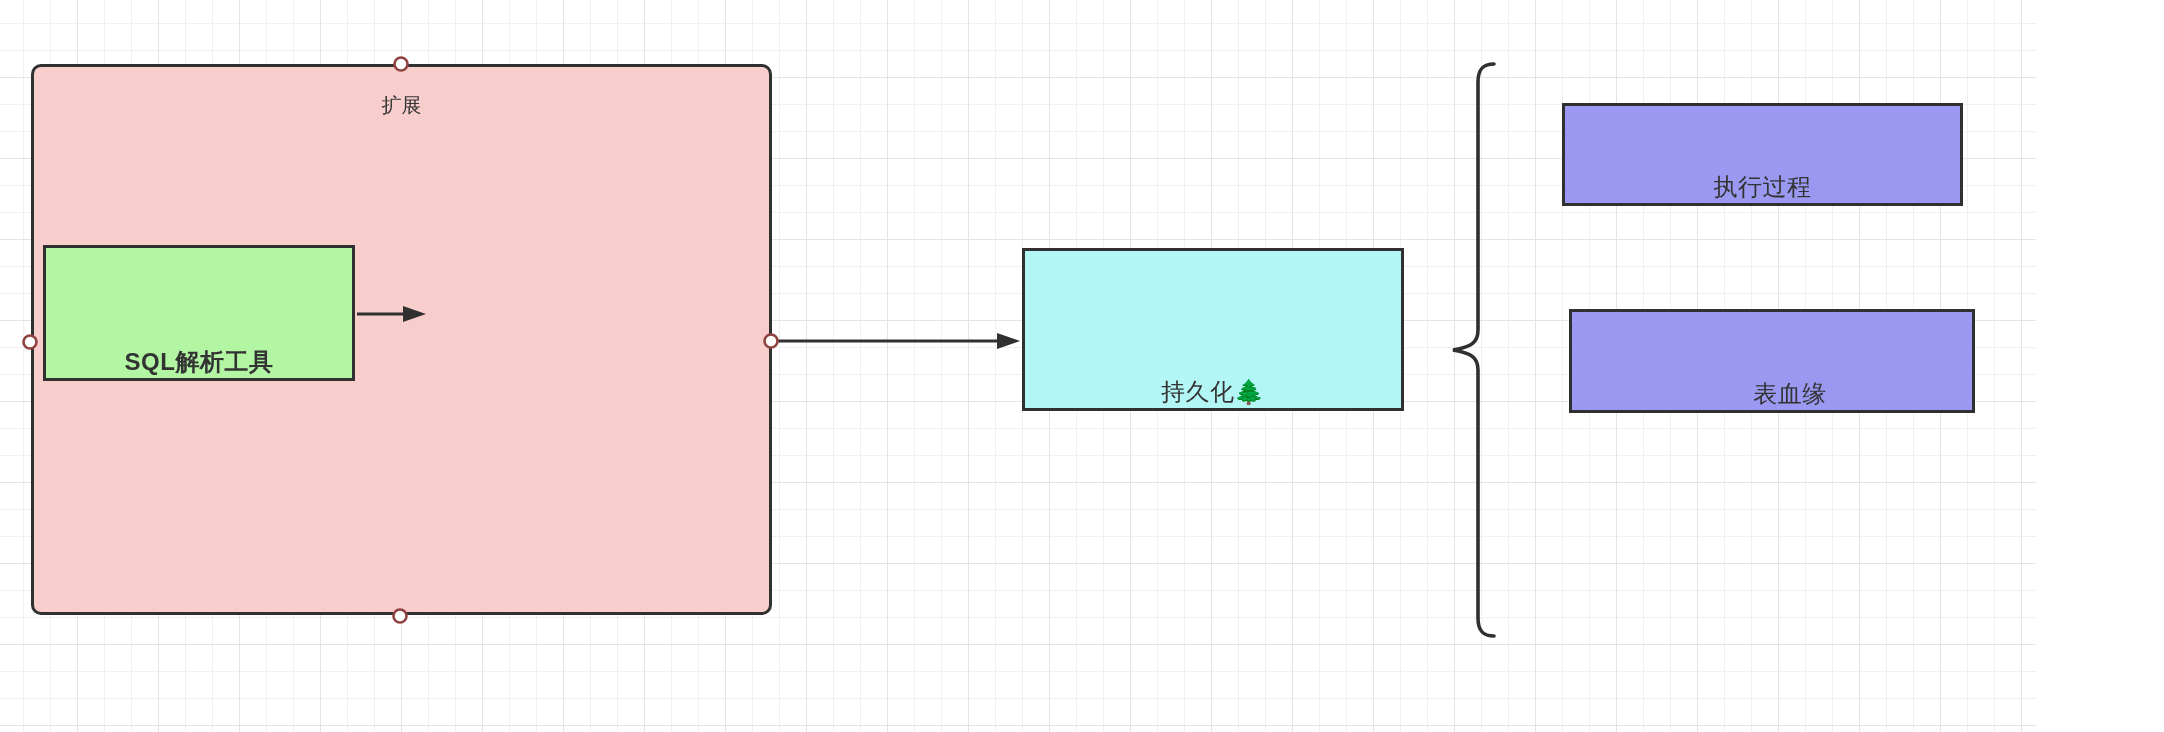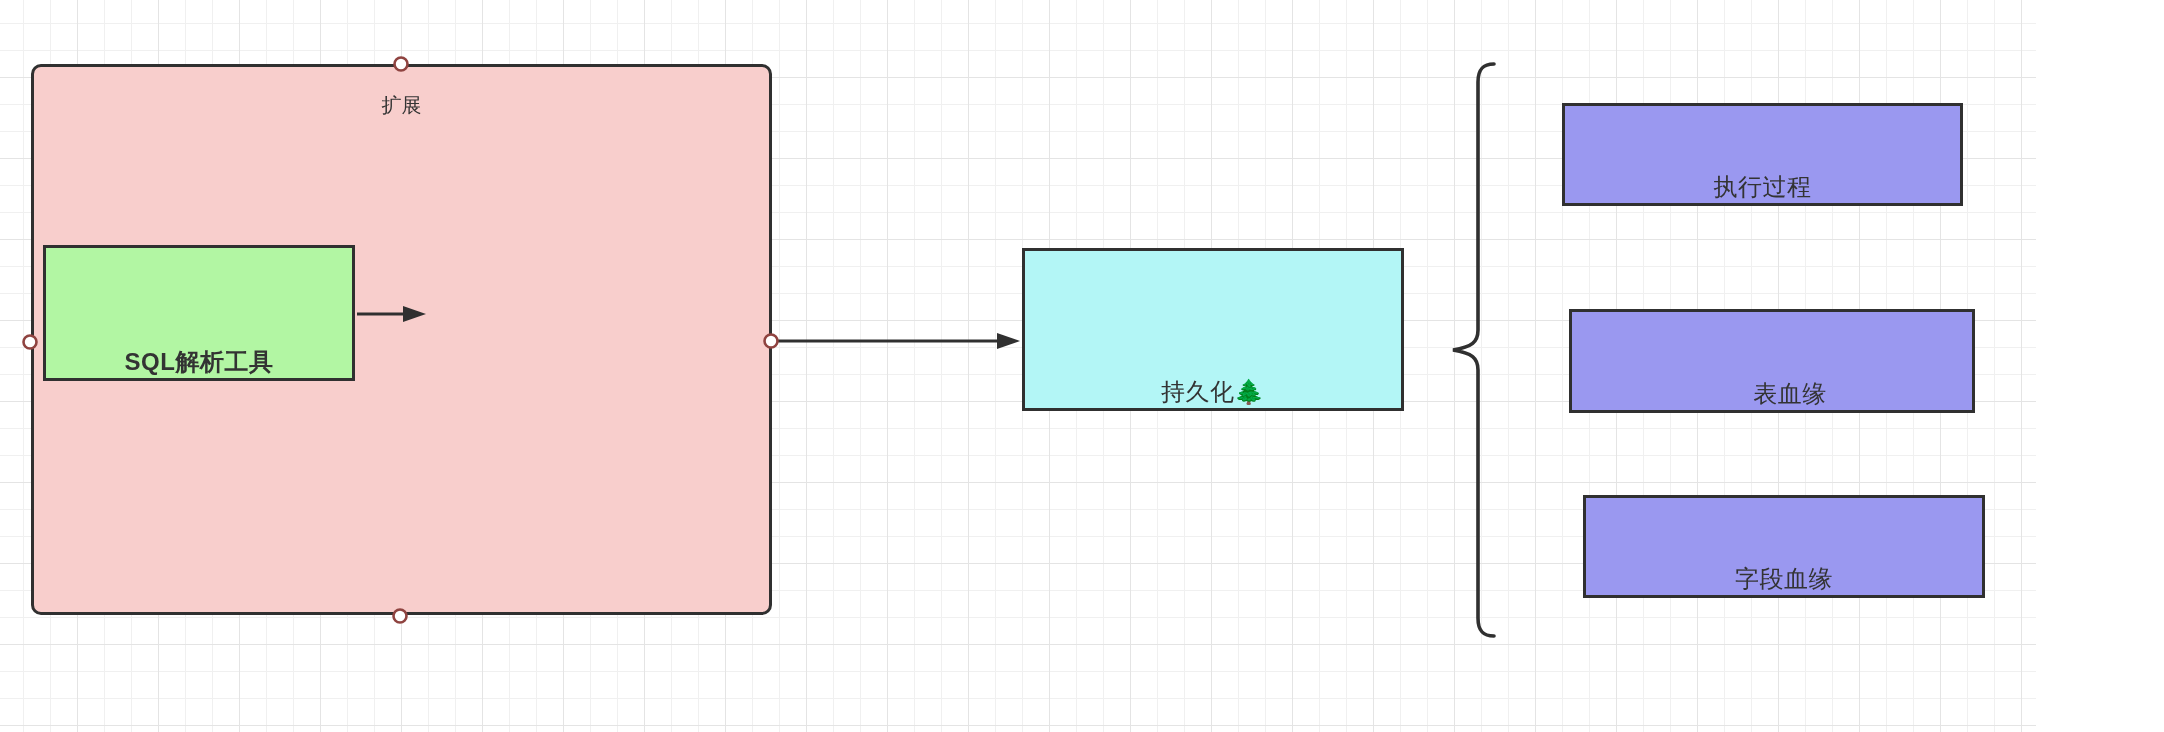--- a/index.html
+++ b/index.html
@@ -98,23 +98,20 @@
   </div>
 
   <div class="node node-exec">
     <span>执行过程</span>
   </div>
 
   <div class="node node-table-lin">
     <span>表血缘</span>
   </div>
 
-  <div class="node node-field-lin">
-    <span>字段血缘</span>
-  </div>
 
   <svg class="overlay" viewBox="0 0 2164 732" xmlns="http://www.w3.org/2000/svg">
 
     <g>
       <line class="edge" x1="357" y1="314" x2="408" y2="314"></line>
       <polygon class="head" points="426,314 403,306 403,322"></polygon>
     </g>
 
     <g>
       <line class="edge" x1="771" y1="341" x2="1001" y2="341"></line>

